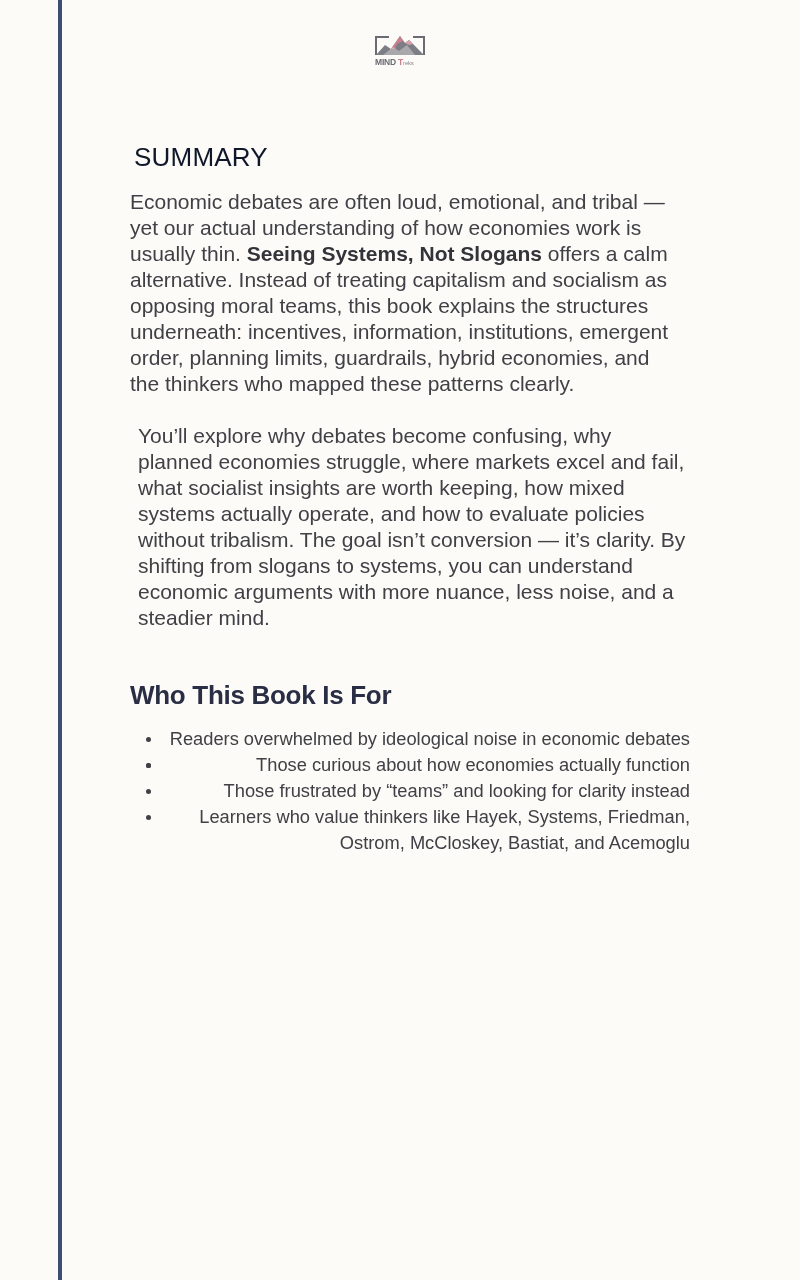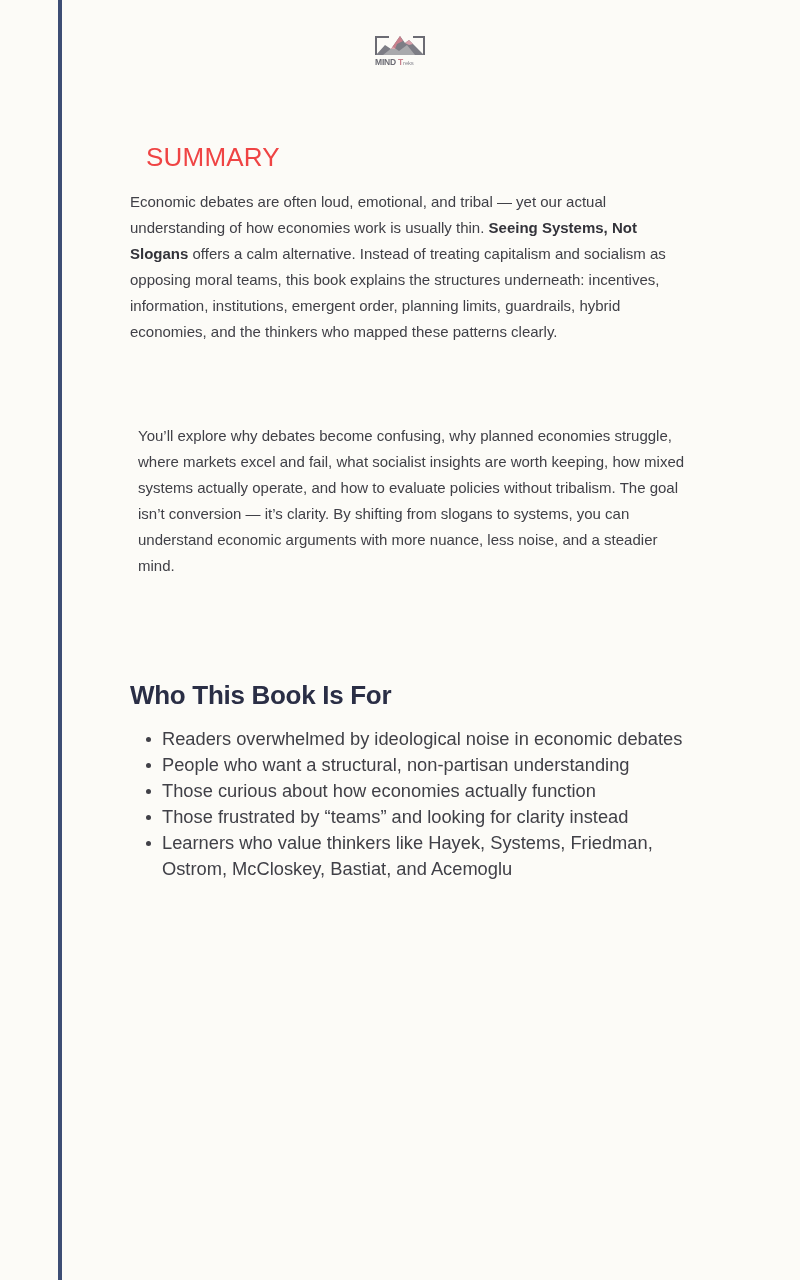--- a/index.html
+++ b/index.html
@@ -46,34 +46,34 @@
 
     .content {
       position: absolute;
       left: 130px;
       top: 0;
       width: 545px;
     }
     h2.summary-title {
       position: absolute;
       top: 142px;
-      left: 16px;
+      left: 4px;
       margin: 0;
       font-size: 26px;
       font-weight: normal;
-      color: #ef4444;
+      color: #0f172a;
       letter-spacing: 0.2px;
       white-space: nowrap;
     }
     .para {
       position: absolute;
       left: 0;
       width: 550px;
       margin: 0;
-      font-size: 15px;
+      font-size: 21px;
       line-height: 26px;
       color: #404047;
     }
     .para b { color: #33333a; }
     .p1 { top: 189px; }
     .p2 { top: 423px; margin-left: 8px; }
 
     h2.who-title {
       position: absolute;
       top: 680px;
@@ -86,20 +86,21 @@
       white-space: nowrap;
     }
     ul.audience {
       position: absolute;
       top: 726px;
       left: 0;
       margin: 0;
       padding: 0;
       list-style: none;
       width: 560px;
+      text-align: right;
     }
     ul.audience li {
       position: relative;
       padding-left: 32px;
       font-size: 18.3px;
       line-height: 26px;
       color: #404047;
     }
     ul.audience li .bullet {
       position: absolute;
@@ -134,18 +135,18 @@
   <h2 class="summary-title">SUMMARY</h2>
 
   <p class="para p1"><span>Economic debates are often loud, emotional, and tribal — yet our actual understanding of how economies work is usually thin. </span><b>Seeing Systems, Not Slogans</b><span> offers a calm alternative. Instead of treating capitalism and socialism as opposing moral teams, this book explains the structures underneath: incentives, information, institutions, emergent order, planning limits, guardrails, hybrid economies, and the thinkers who mapped these patterns clearly.</span></p>
 
   <p class="para p2">You’ll explore why debates become confusing, why planned economies struggle, where markets excel and fail, what socialist insights are worth keeping, how mixed systems actually operate, and how to evaluate policies without tribalism. The goal isn’t conversion — it’s clarity. By shifting from slogans to systems, you can understand economic arguments with more nuance, less noise, and a steadier mind.</p>
 
   <h2 class="who-title">Who This Book Is For</h2>
 
   <ul class="audience">
     <li><span class="bullet"></span><span>Readers overwhelmed by ideological noise in economic debates</span></li>
-    <li><span class="bullet"></span><span>People who want a structural, non-partisan understanding</span></li>
+    <li><span class="bullet"></span></li>
     <li><span class="bullet"></span><span>Those curious about how economies actually function</span></li>
     <li><span class="bullet"></span><span>Those frustrated by “teams” and looking for clarity instead</span></li>
     <li><span class="bullet"></span><span>Learners who value thinkers like Hayek, Systems, Friedman, Ostrom, McCloskey, Bastiat, and Acemoglu</span></li>
   </ul>
 </div>
 
 </body></html>

